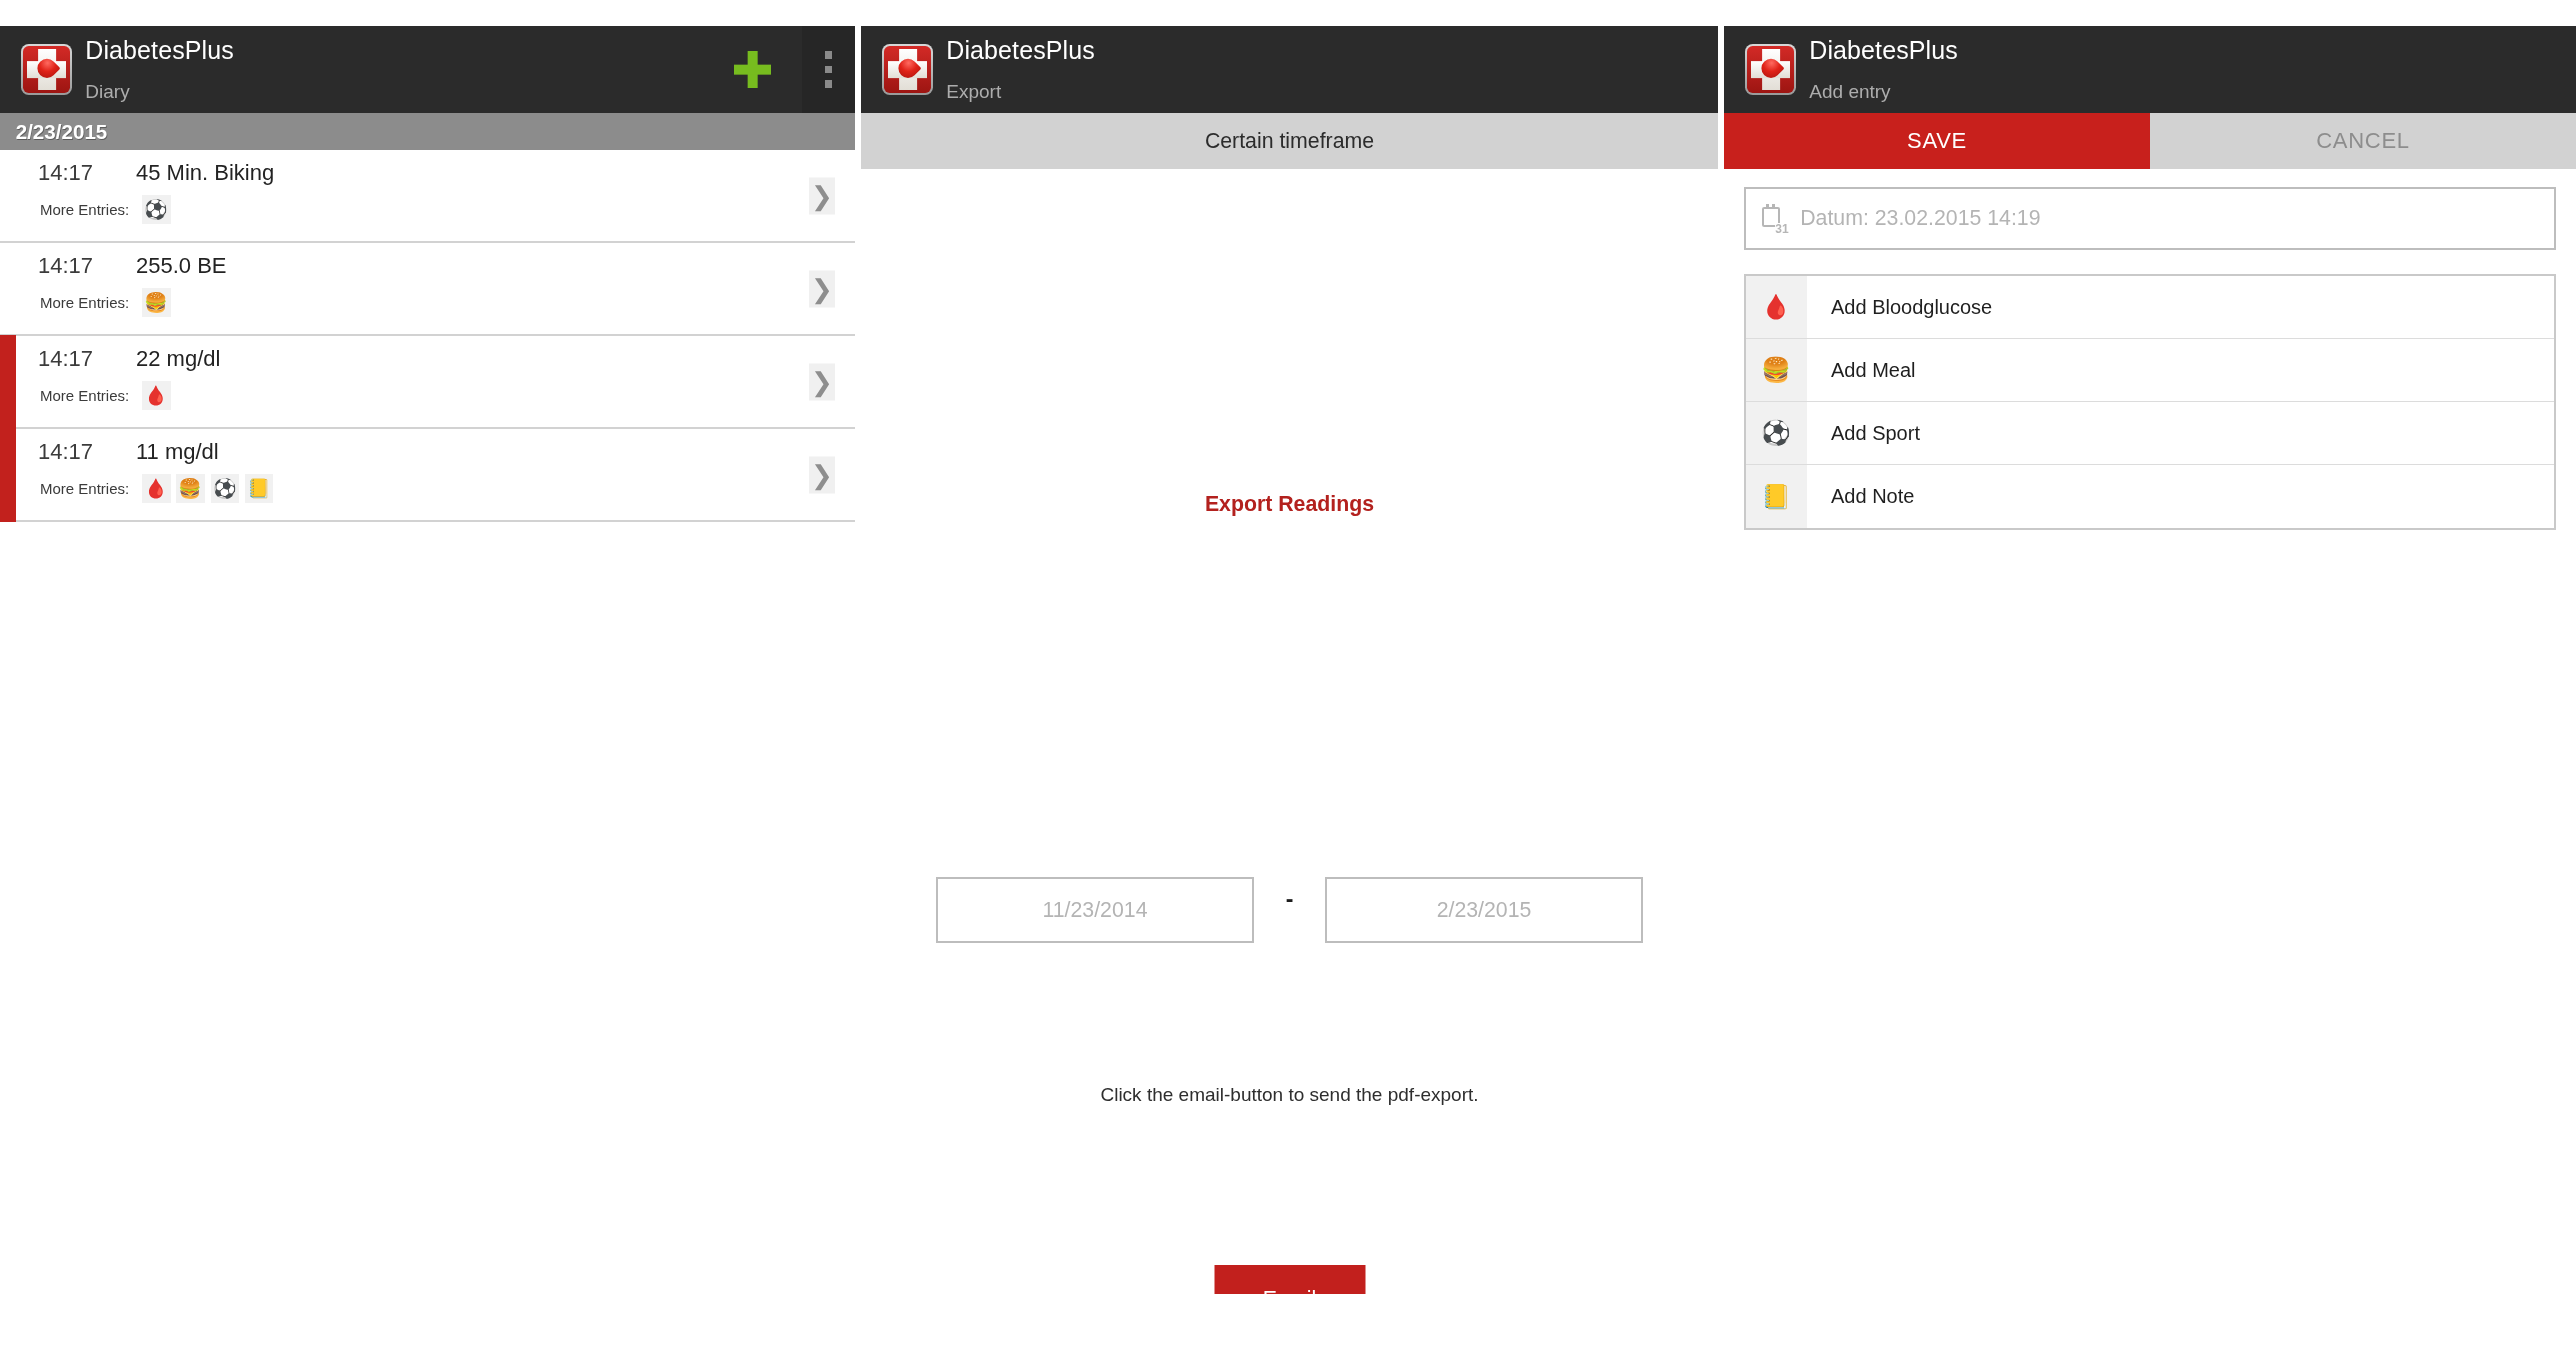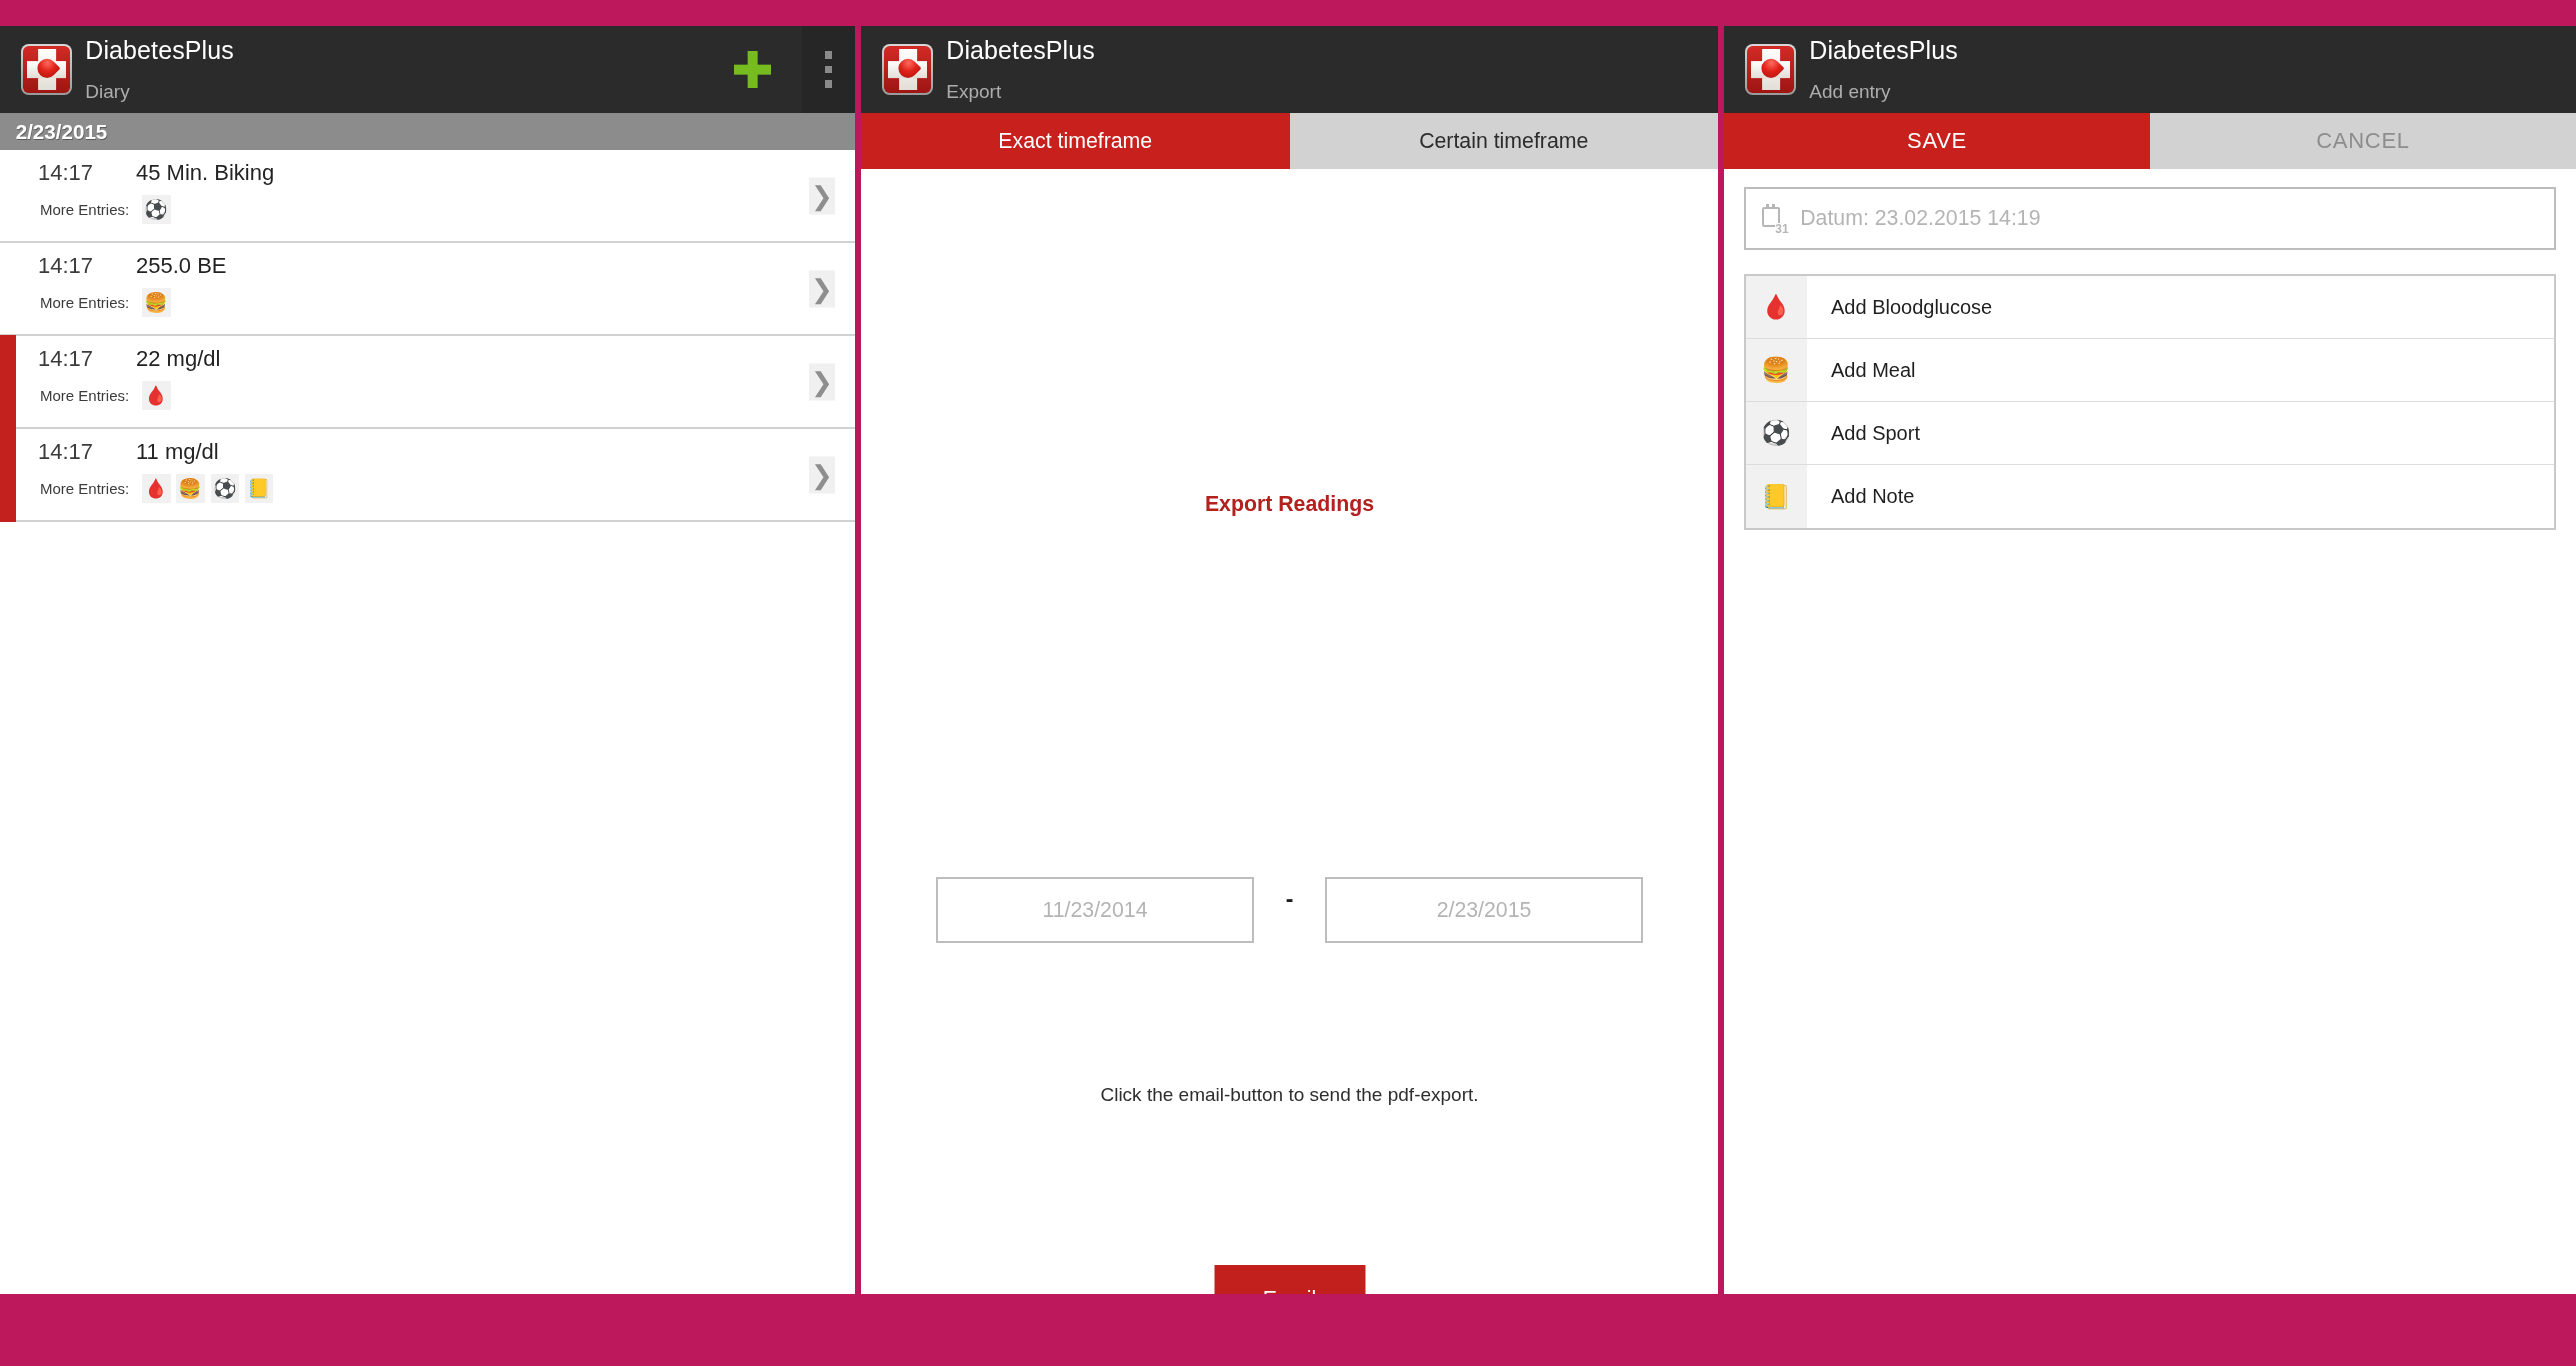--- a/index.html
+++ b/index.html
@@ -3,21 +3,21 @@
 <meta charset="utf-8">
 <style>
   * { box-sizing: border-box; margin: 0; padding: 0; }
   html, body {
     width: 2576px; height: 1366px;
     background: #000;
     font-family: "Liberation Sans", sans-serif;
     overflow: hidden;
   }
 
-  .screen { position: relative; width: 2576px; height: 1366px; background: #be185d; }
+  .screen { position: relative; width: 2576px; height: 1366px; background: #ffffff; }
 
   
   .panel {
     position: absolute; top: 26px; height: 1268px;
     background: #fff; overflow: hidden;
   }
   #panel-diary  { left: 0px;    width: 855px; }
   #panel-export { left: 861px; width: 857px; }
   #panel-add    { left = 0; left: 1724px; width: 852px; }
 
@@ -287,21 +287,20 @@
             <div class="drop"></div>
         </div>
       </div>
       <div class="title-block">
         <div class="app-title">DiabetesPlus</div>
         <div class="app-sub">Export</div>
       </div>
     </div>
 
     <div class="tabbar">
-      <div class="tab active">Exact timeframe</div>
       <div class="tab inactive">Certain timeframe</div>
     </div>
 
     <div class="export-body">
       <div class="export-heading">Export Readings</div>
 
       <div class="date-row">
         <div class="date-input">11/23/2014</div>
         <div class="date-dash">-</div>
         <div class="date-input">2/23/2015</div>

